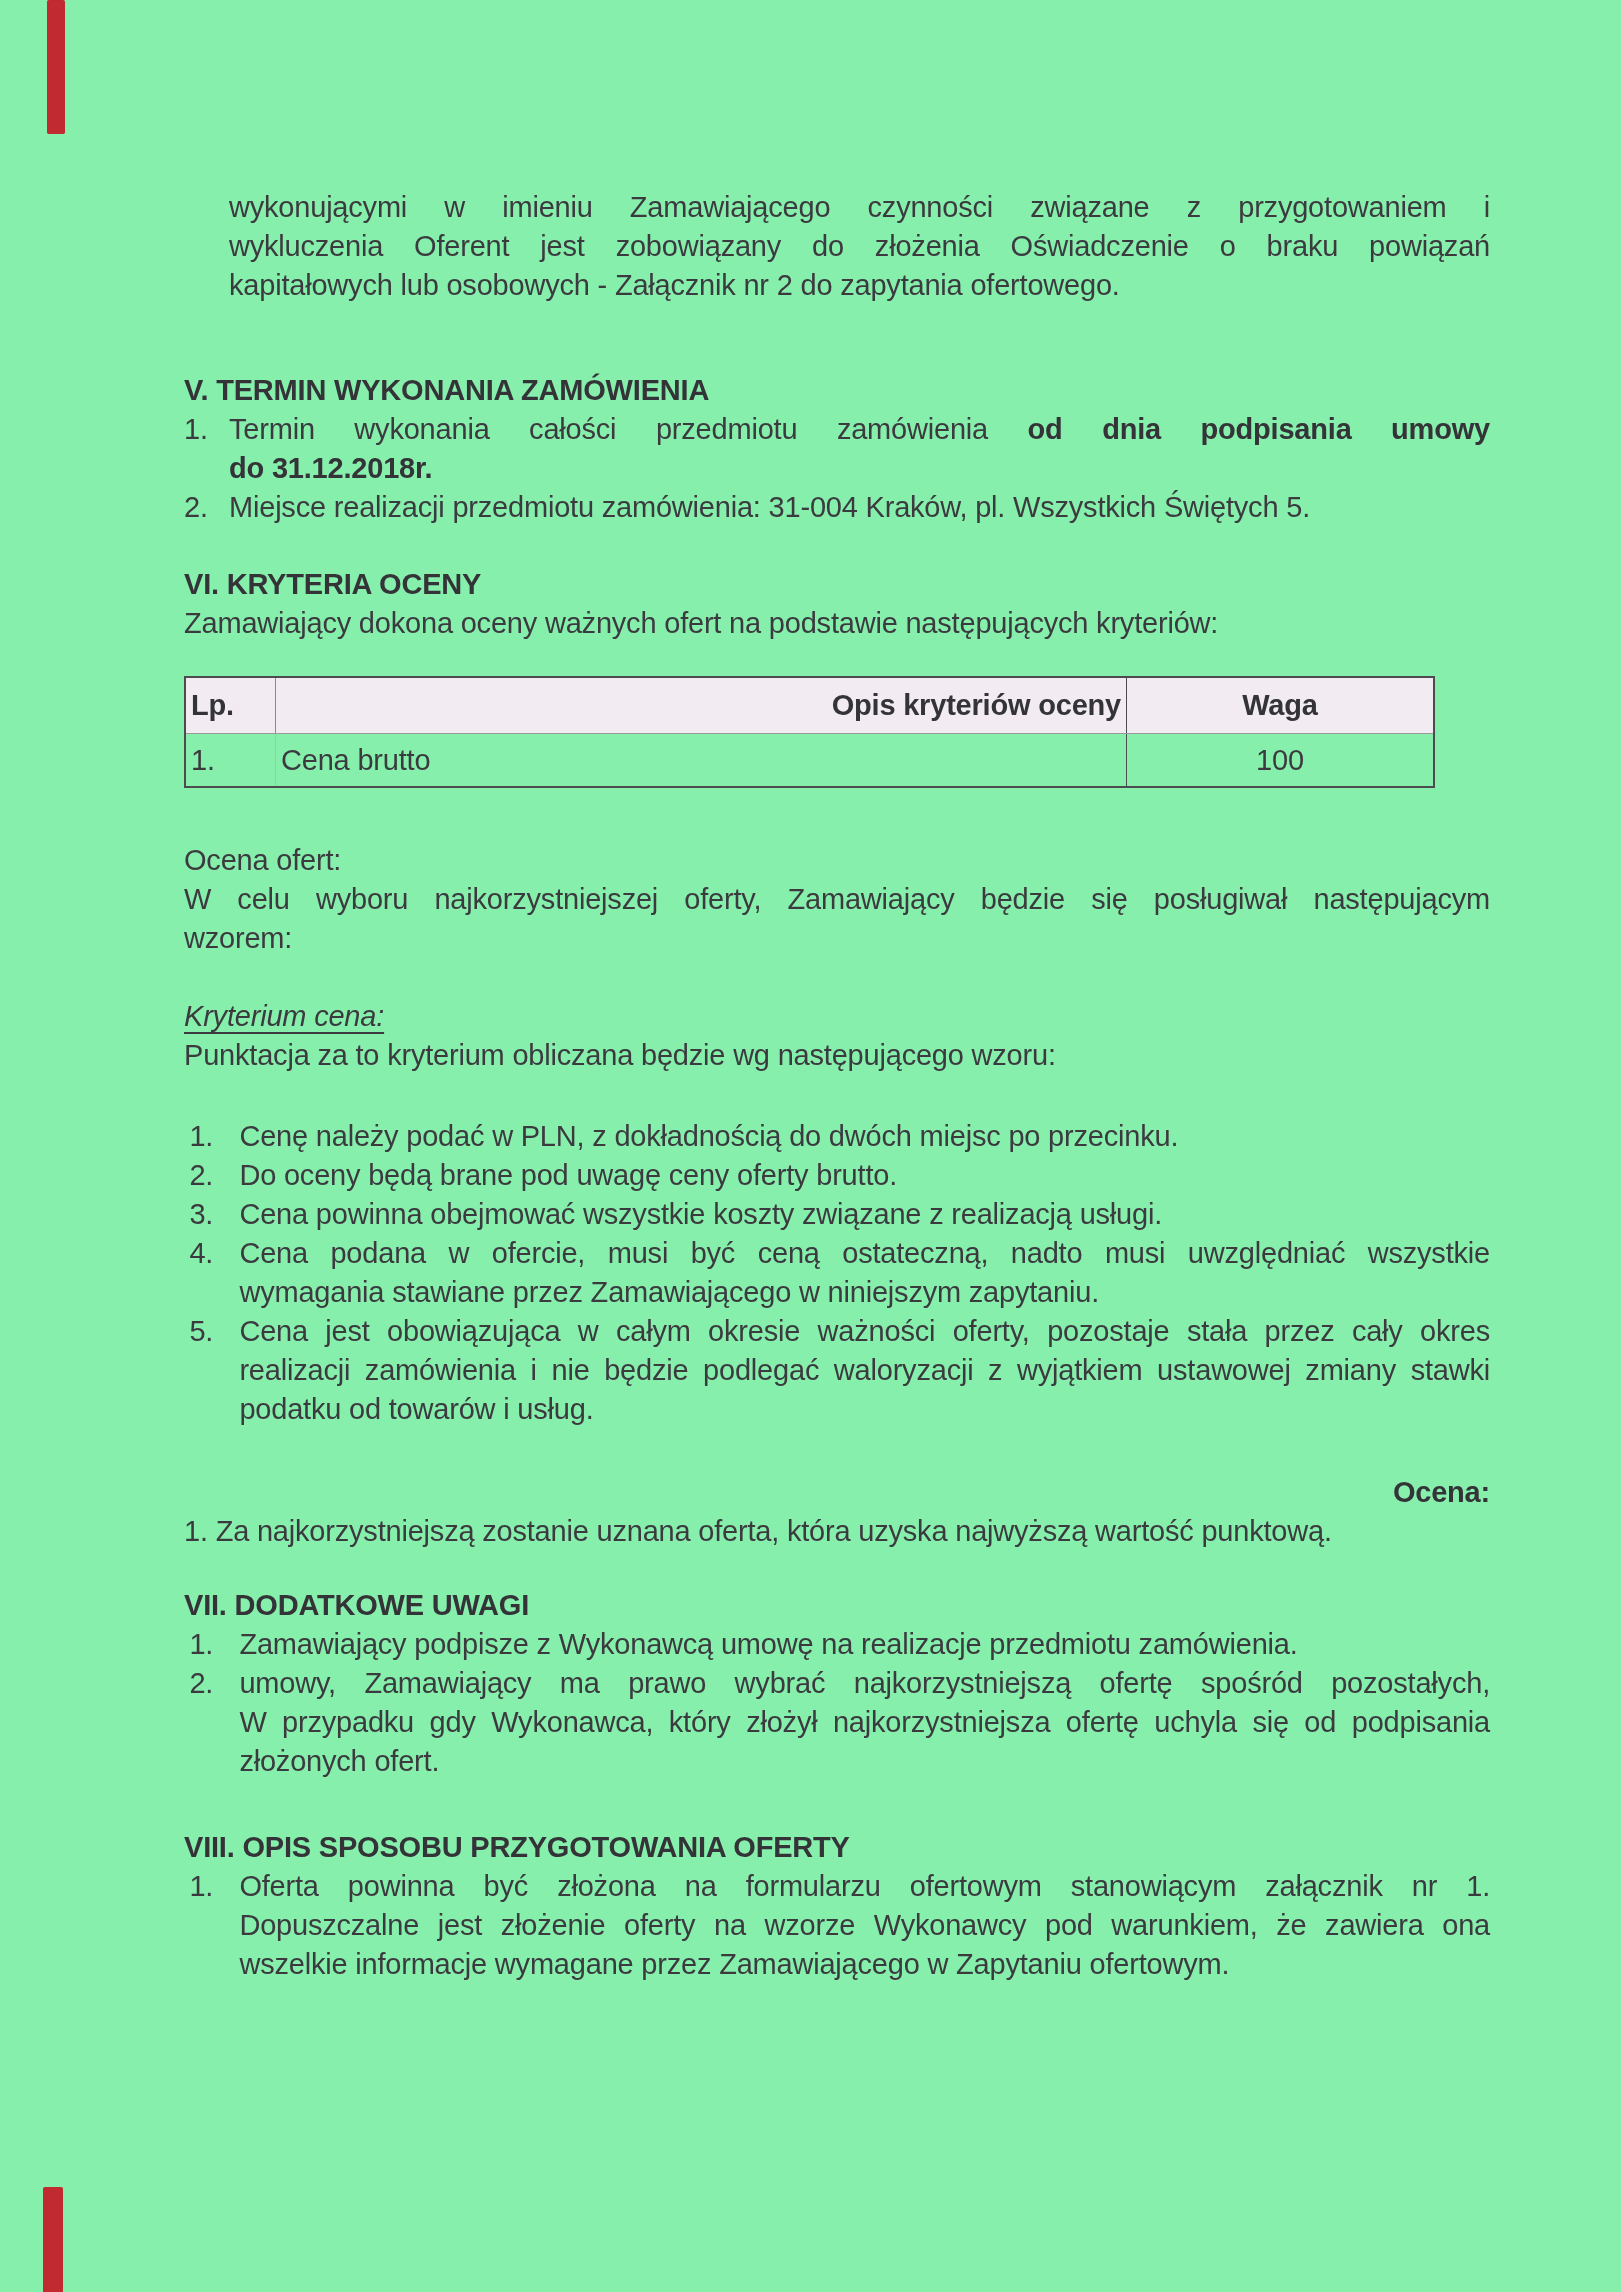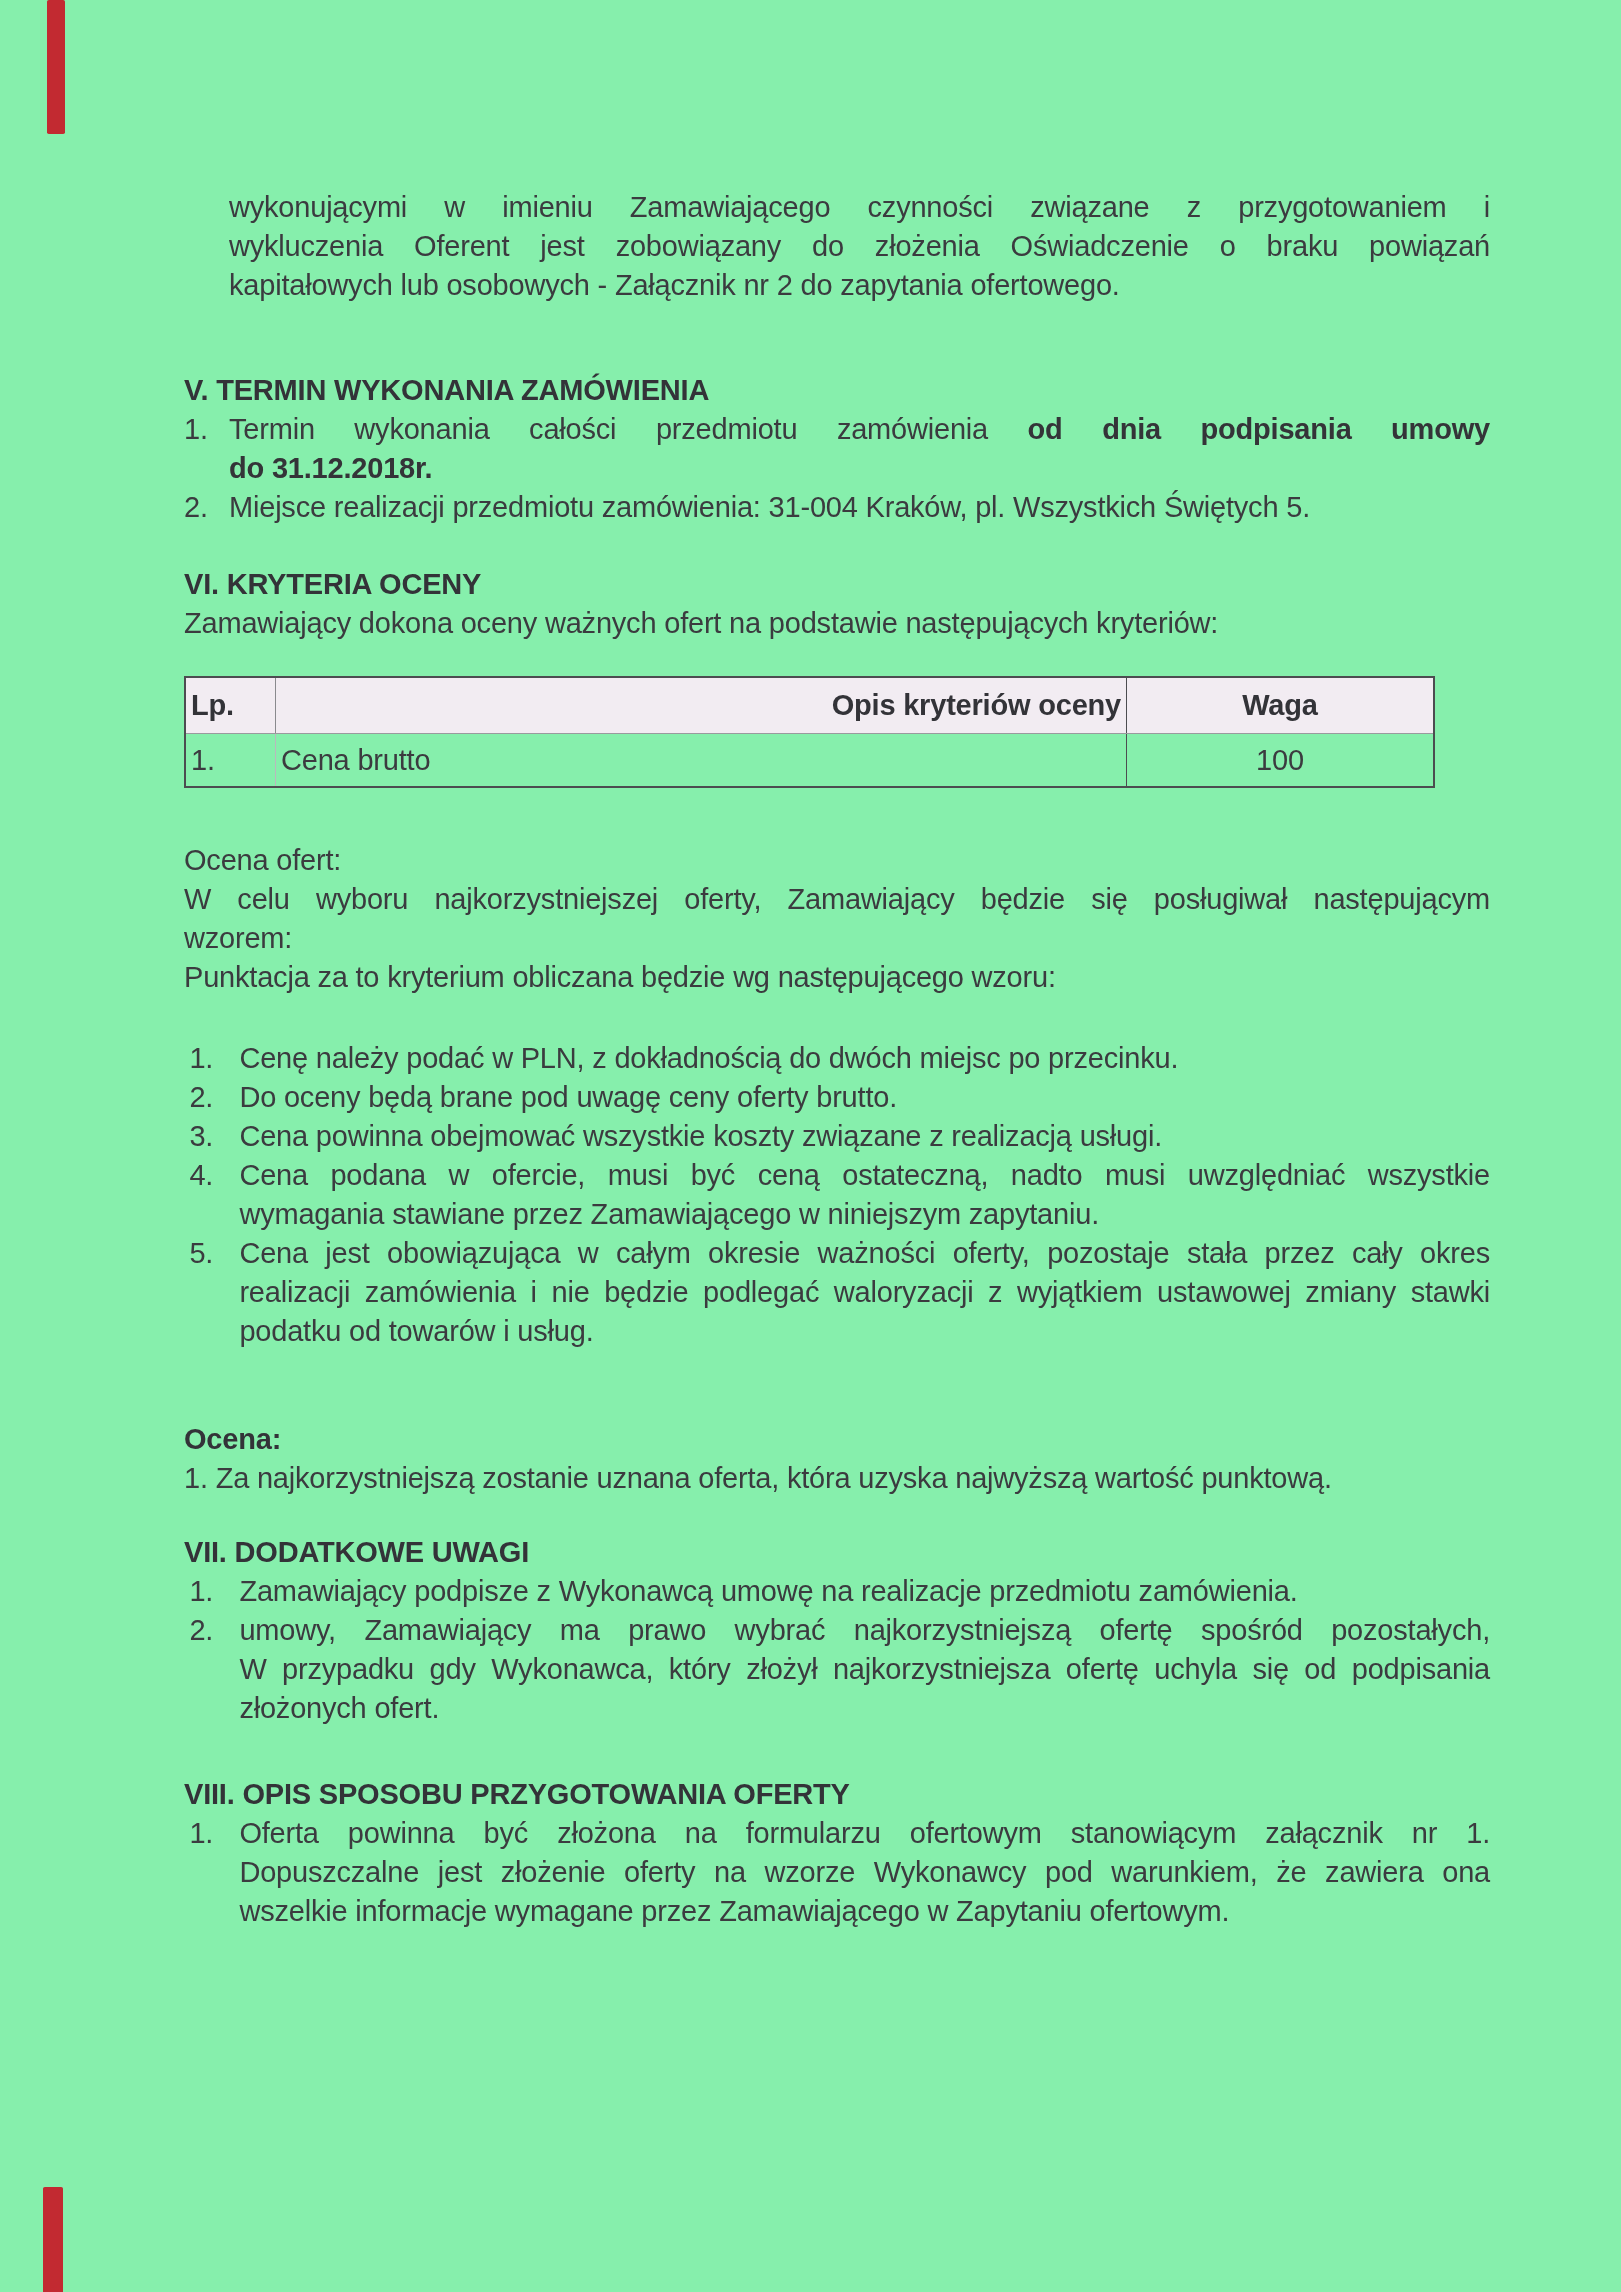--- a/index.html
+++ b/index.html
@@ -33,21 +33,21 @@
   .sublist .li-num{flex:0 0 50px;}
   
   .m-intro{margin-top:188px;}
   .m-vtitle{margin-top:66px;}
   .m-vitems{margin-top:0;}
   .m-vititle{margin-top:38px;}
   .m-tbl{margin-top:33px;}
   .m-ocenaofert{margin-top:53px;}
   .m-kryterium{margin-top:39px;}
   .m-pricelist{margin-top:42px;}
-  .m-ocena{margin-top:69px;}
+  .m-ocena{margin-top:44px;text-align:right;}
   .m-viititle{margin-top:35px;}
   .m-viiititle{margin-top:47px;}
   
   table.criteria{
     border-collapse:collapse;
     width:1214px;
     table-layout:fixed;
   }
   table.criteria th,table.criteria td{
     padding:5px;
@@ -135,20 +135,23 @@
     </tbody>
       </table>
 
     <div class="m-ocenaofert line last">Ocena ofert:</div>
 
     <div>
         <div class="line">W celu wyboru najkorzystniejszej oferty, Zamawiający będzie się posługiwał następującym</div>
         <div class="line last">wzorem:</div>
       </div>
 
+    <div class="m-kryterium">
+      <span class="kryterium-label">Kryterium cena:</span>
+    </div>
 
     <div class="line last">Punktacja za to kryterium obliczana będzie wg następującego wzoru:</div>
 
 
     <div class="m-pricelist sublist">
         <div class="li-row">
           <span class="li-num">1.</span>
           <div class="li-body">
             <div class="line last">Cenę należy podać w PLN, z dokładnością do dwóch miejsc po przecinku.</div>
           </div>

